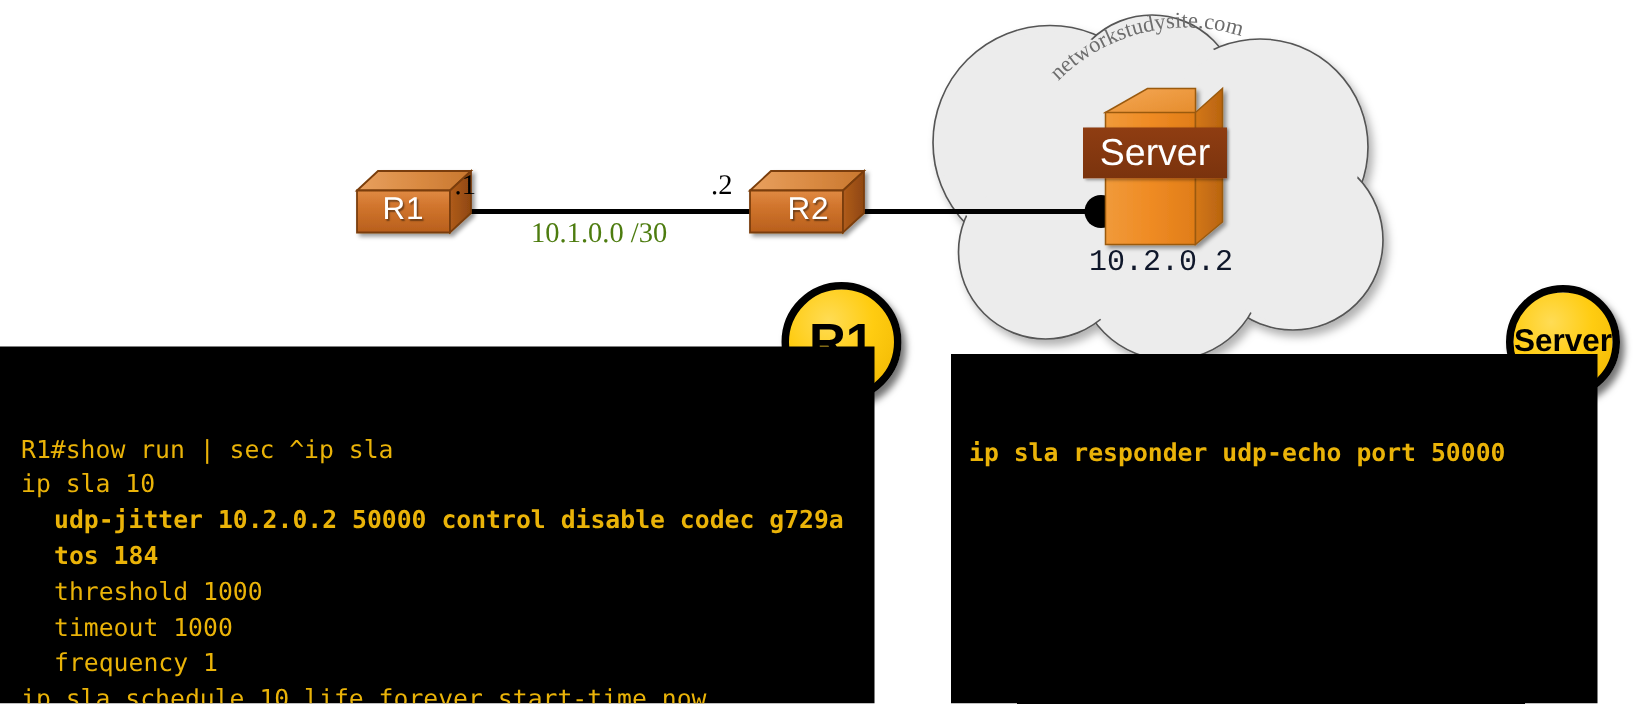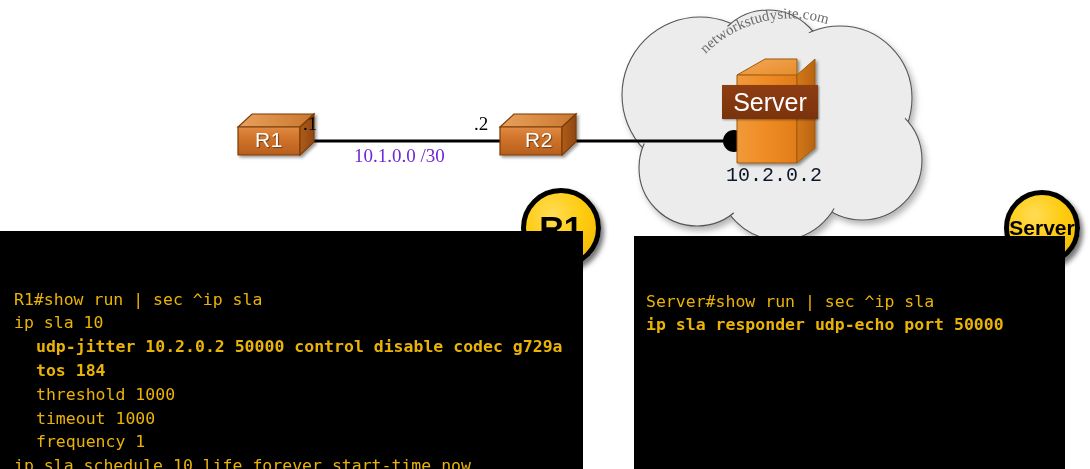--- a/index.html
+++ b/index.html
@@ -46,21 +46,21 @@
     position: absolute;
     font-family: "Liberation Serif", serif;
     font-size: 19px;
     color: #000000;
     font-weight: 400;
   }
   .subnet-label {
     position: absolute;
     font-family: "Liberation Serif", serif;
     font-size: 19px;
-    color: #6d28d9;
+    color: #4d7c0f;
     white-space: nowrap;
   }
   .server-ip {
     position: absolute;
     font-family: Liberation Mono, monospace;
     font-size: 20px;
     color: #0f172a;
     white-space: nowrap;
   }
 
@@ -245,16 +245,16 @@
   </div>
   <div class="badge" id="badge-server">
     <span>Server</span>
   </div>
 
   <div class="terminal" id="terminal-left">
     <div id="left-lines"><div class="term-line">R1#show run | sec ^ip sla</div><div class="term-line">ip sla 10</div><div class="term-line yellow indent">udp-jitter 10.2.0.2 50000 control disable codec g729a</div><div class="term-line yellow indent">tos 184</div><div class="term-line indent">threshold 1000</div><div class="term-line indent">timeout 1000</div><div class="term-line indent">frequency 1</div><div class="term-line">ip sla schedule 10 life forever start-time now</div></div>
   </div>
 
   <div class="terminal" id="terminal-right">
-    <div id="right-lines"><div class="term-line">Server#show run | sec ^ip sla</div><div class="term-line yellow">ip sla responder udp-echo port 50000</div></div>
+    <div id="right-lines"><div class="term-line yellow">ip sla responder udp-echo port 50000</div></div>
   </div>
 
 </div>
 
 </body></html>

